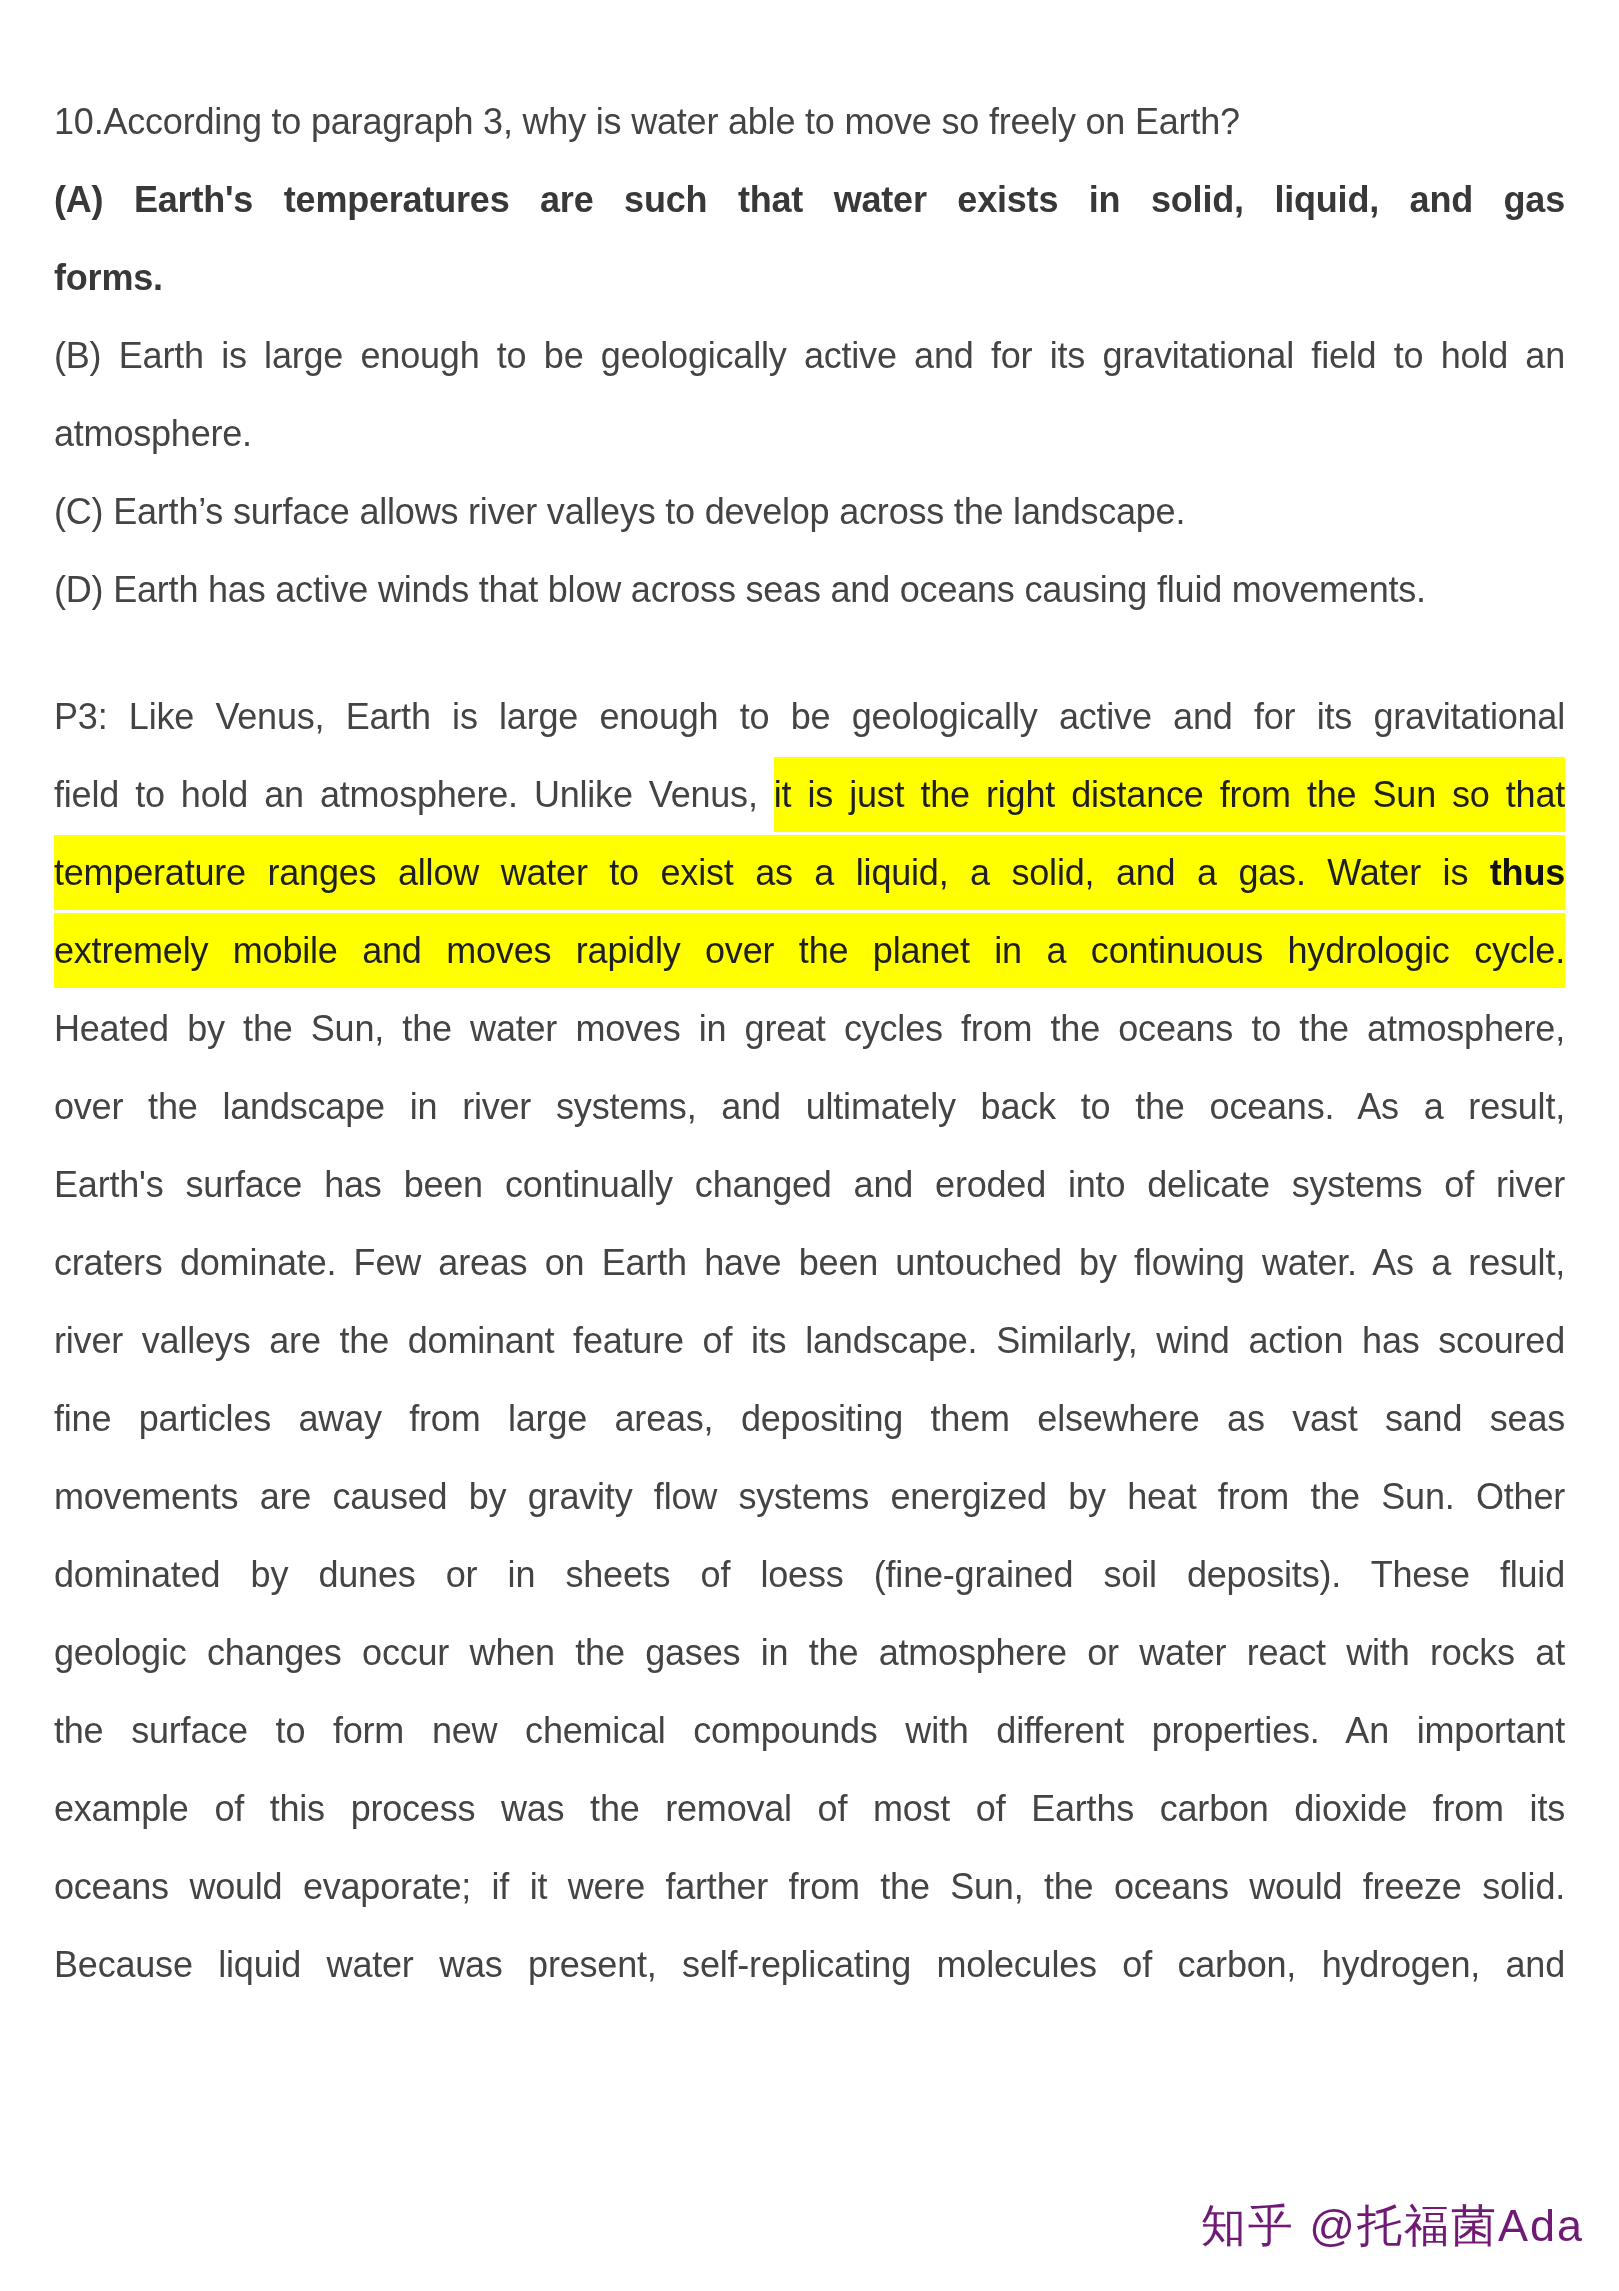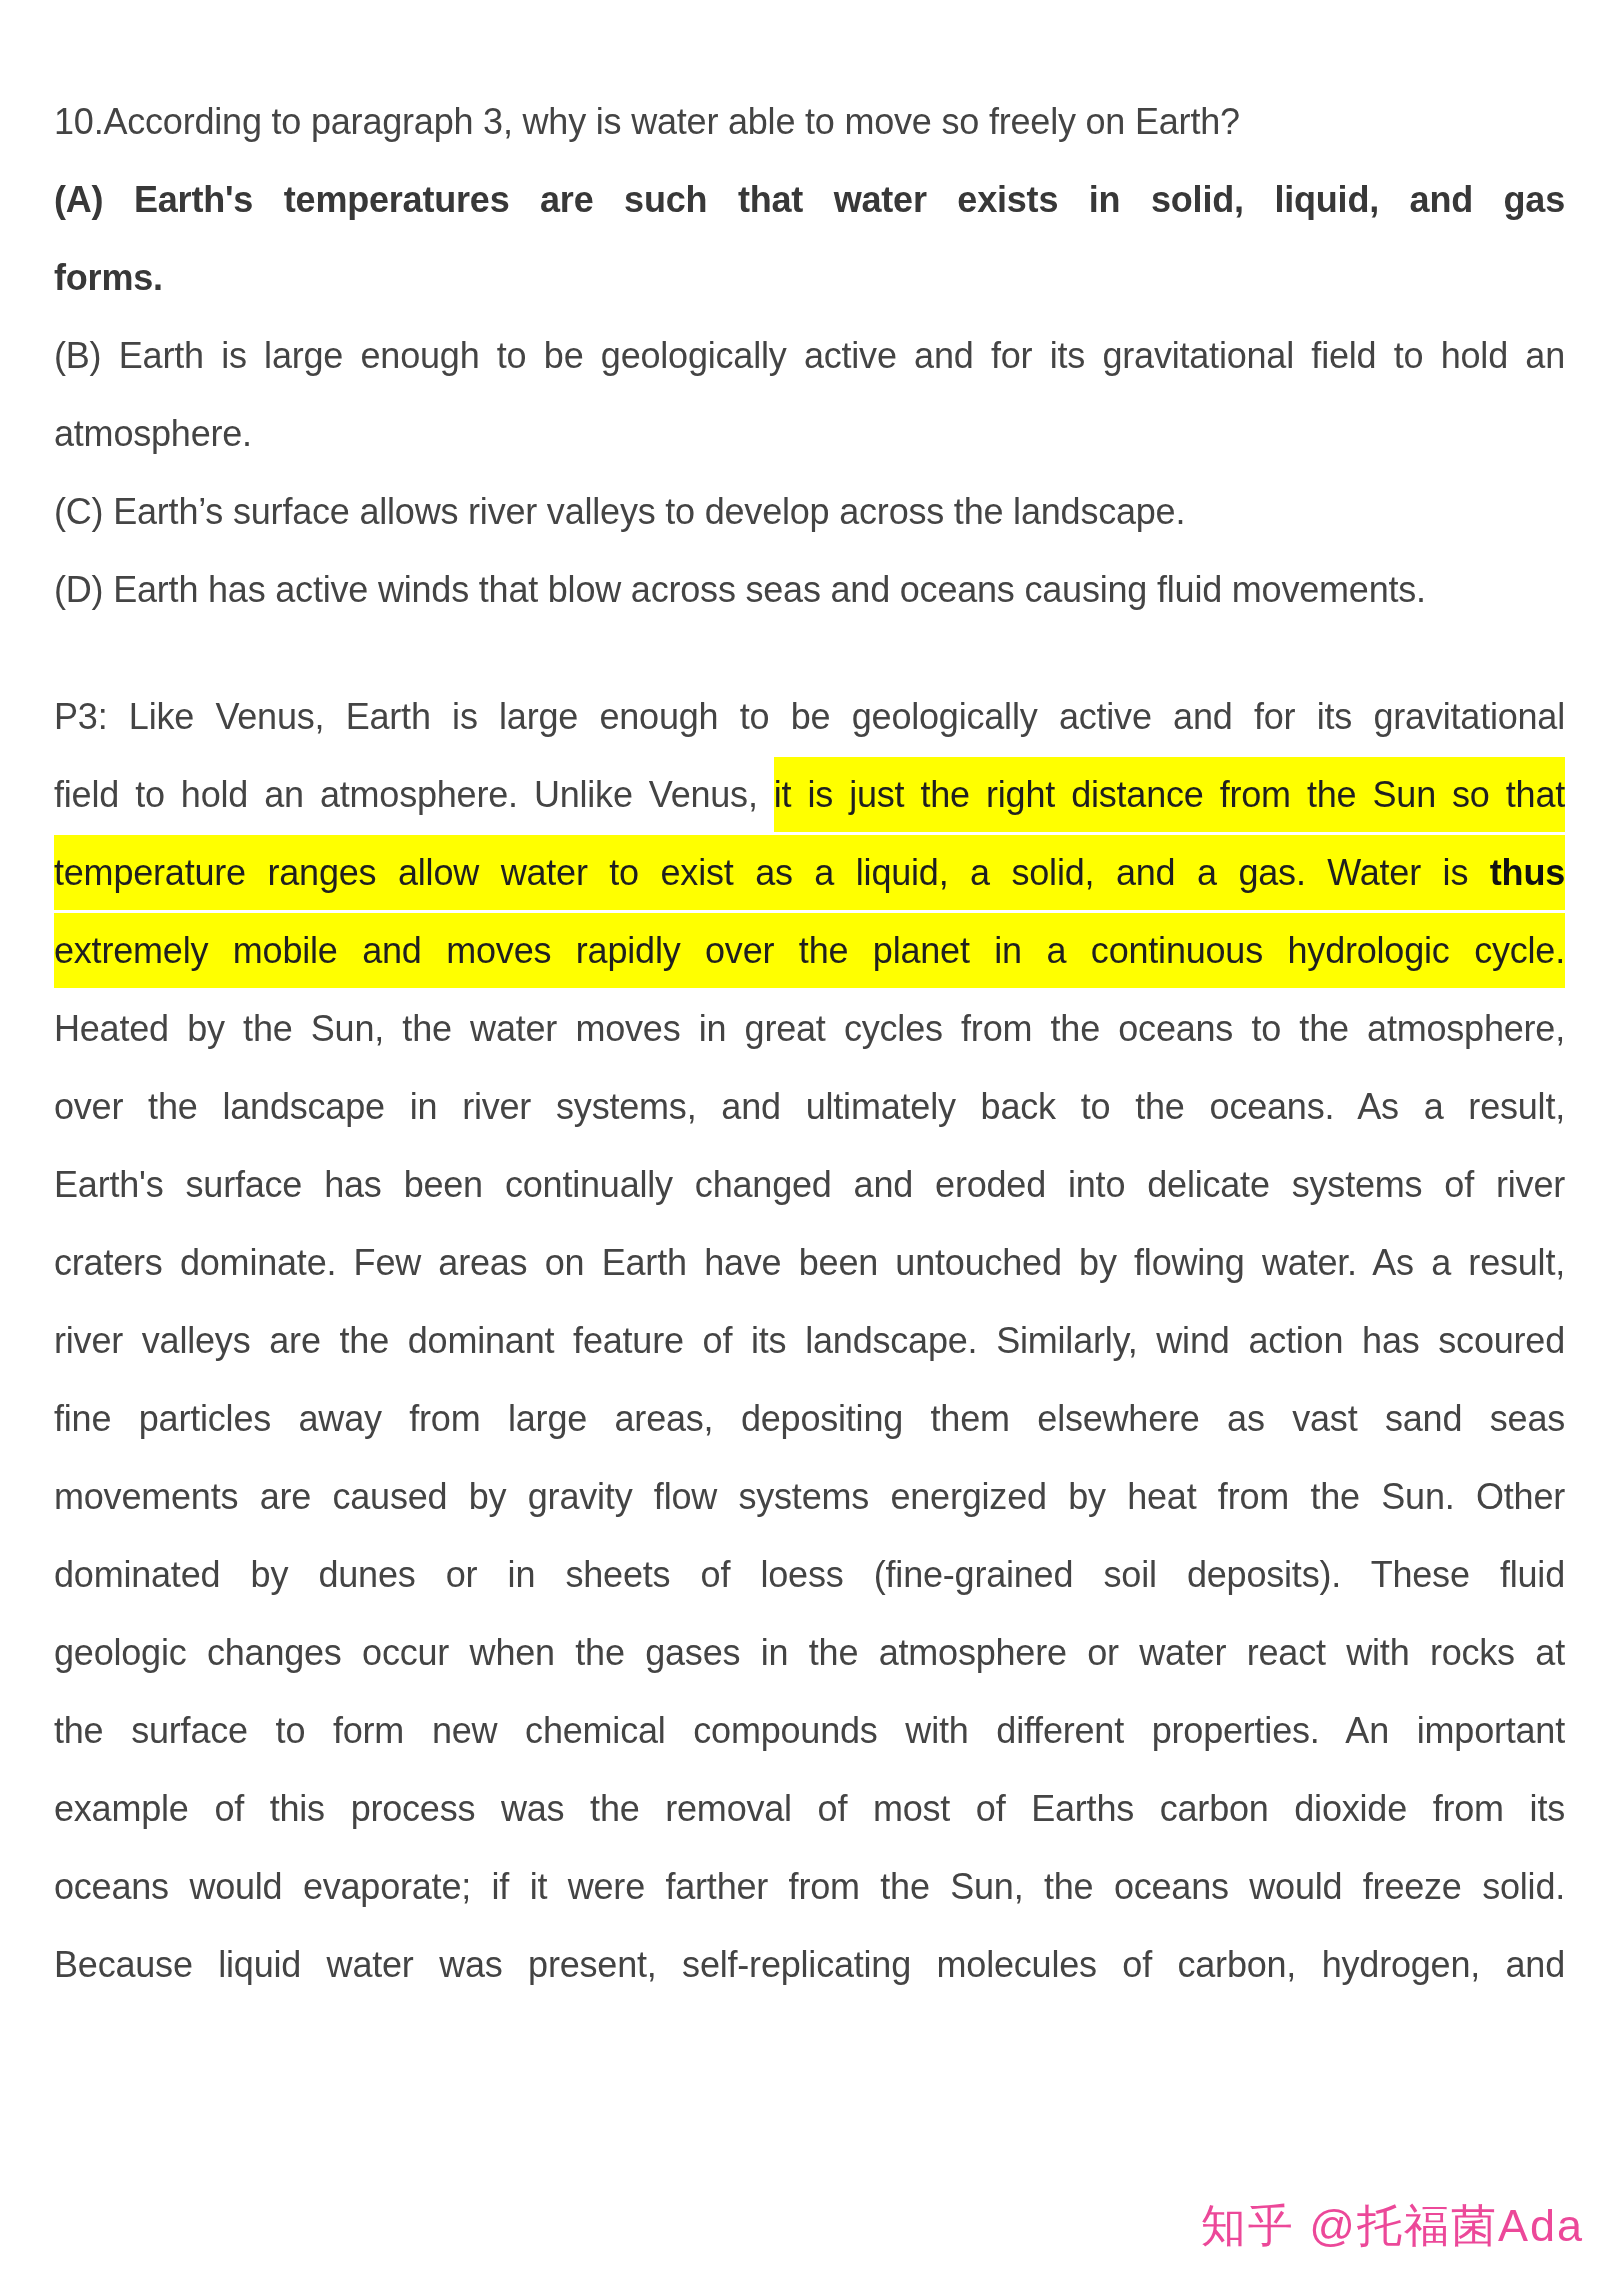--- a/index.html
+++ b/index.html
@@ -50,21 +50,21 @@
   }
   .para-spacer {
     height: 49px;
   }
   .watermark {
     position: absolute;
     top: 2196px;
     right: 35px;
     font-size: 45px;
     line-height: 59px;
-    color: #ec4899;
+    color: #701a75;
     letter-spacing: 2px;
     text-shadow: -1px -1px 0 #ffffff;
     font-family: "Liberation Sans", sans-serif;
   }
 </style>
 </head>
 <body>
 
 <div class="page">
 

